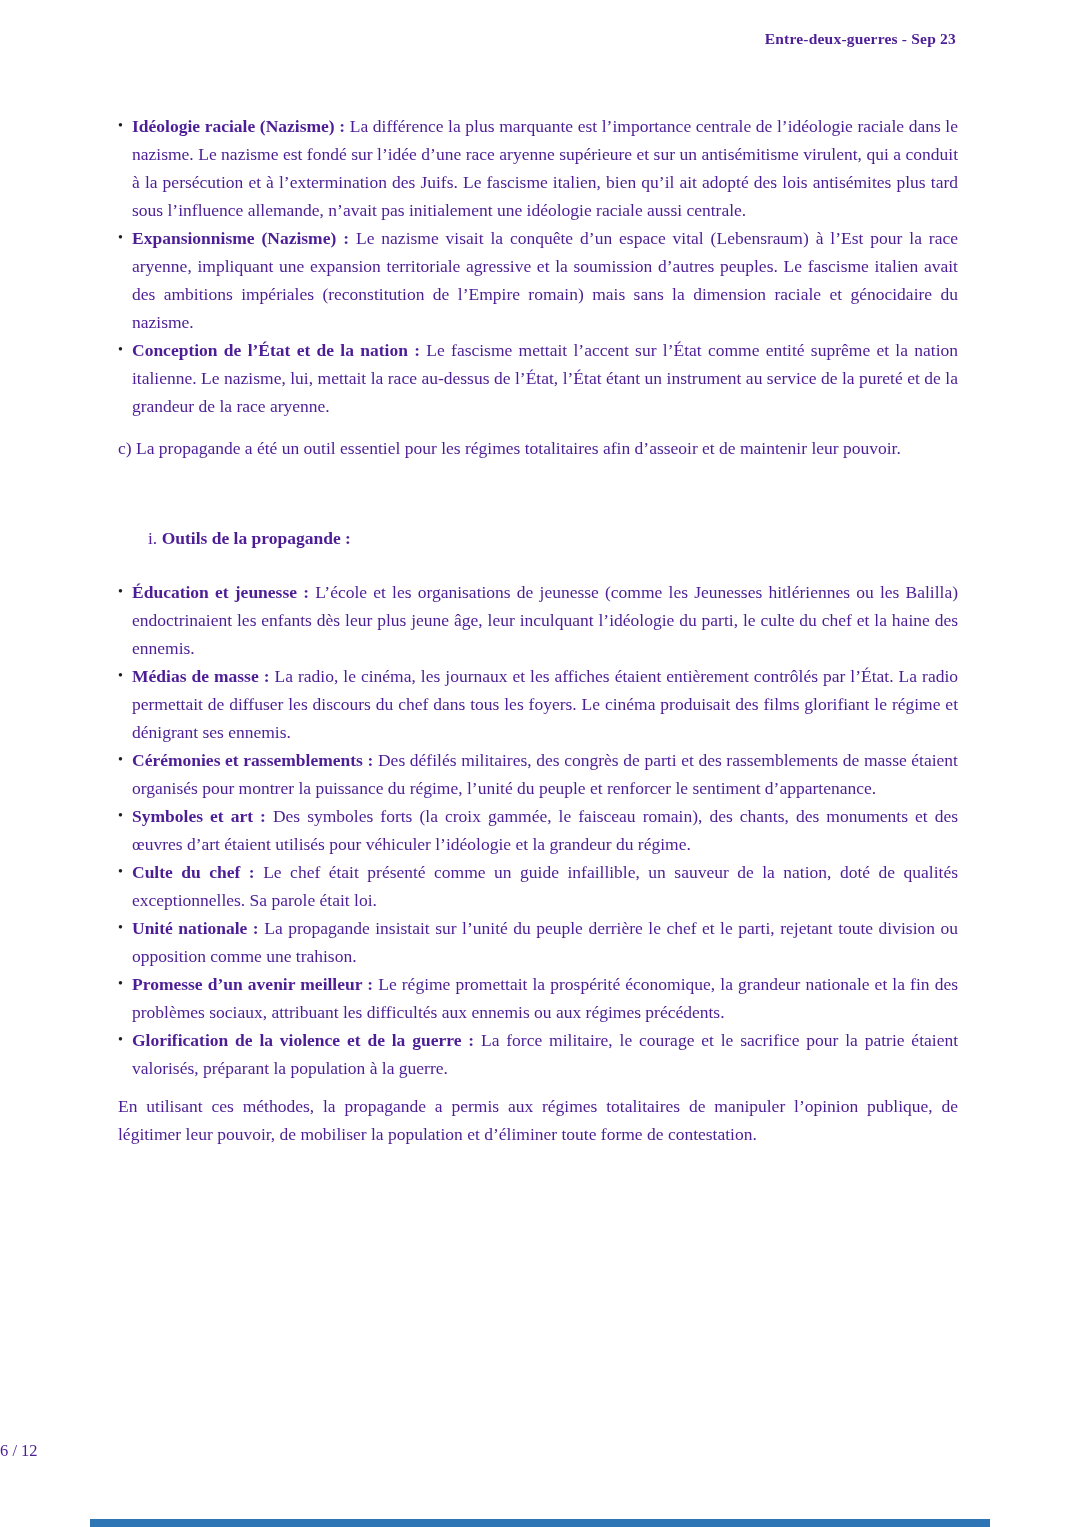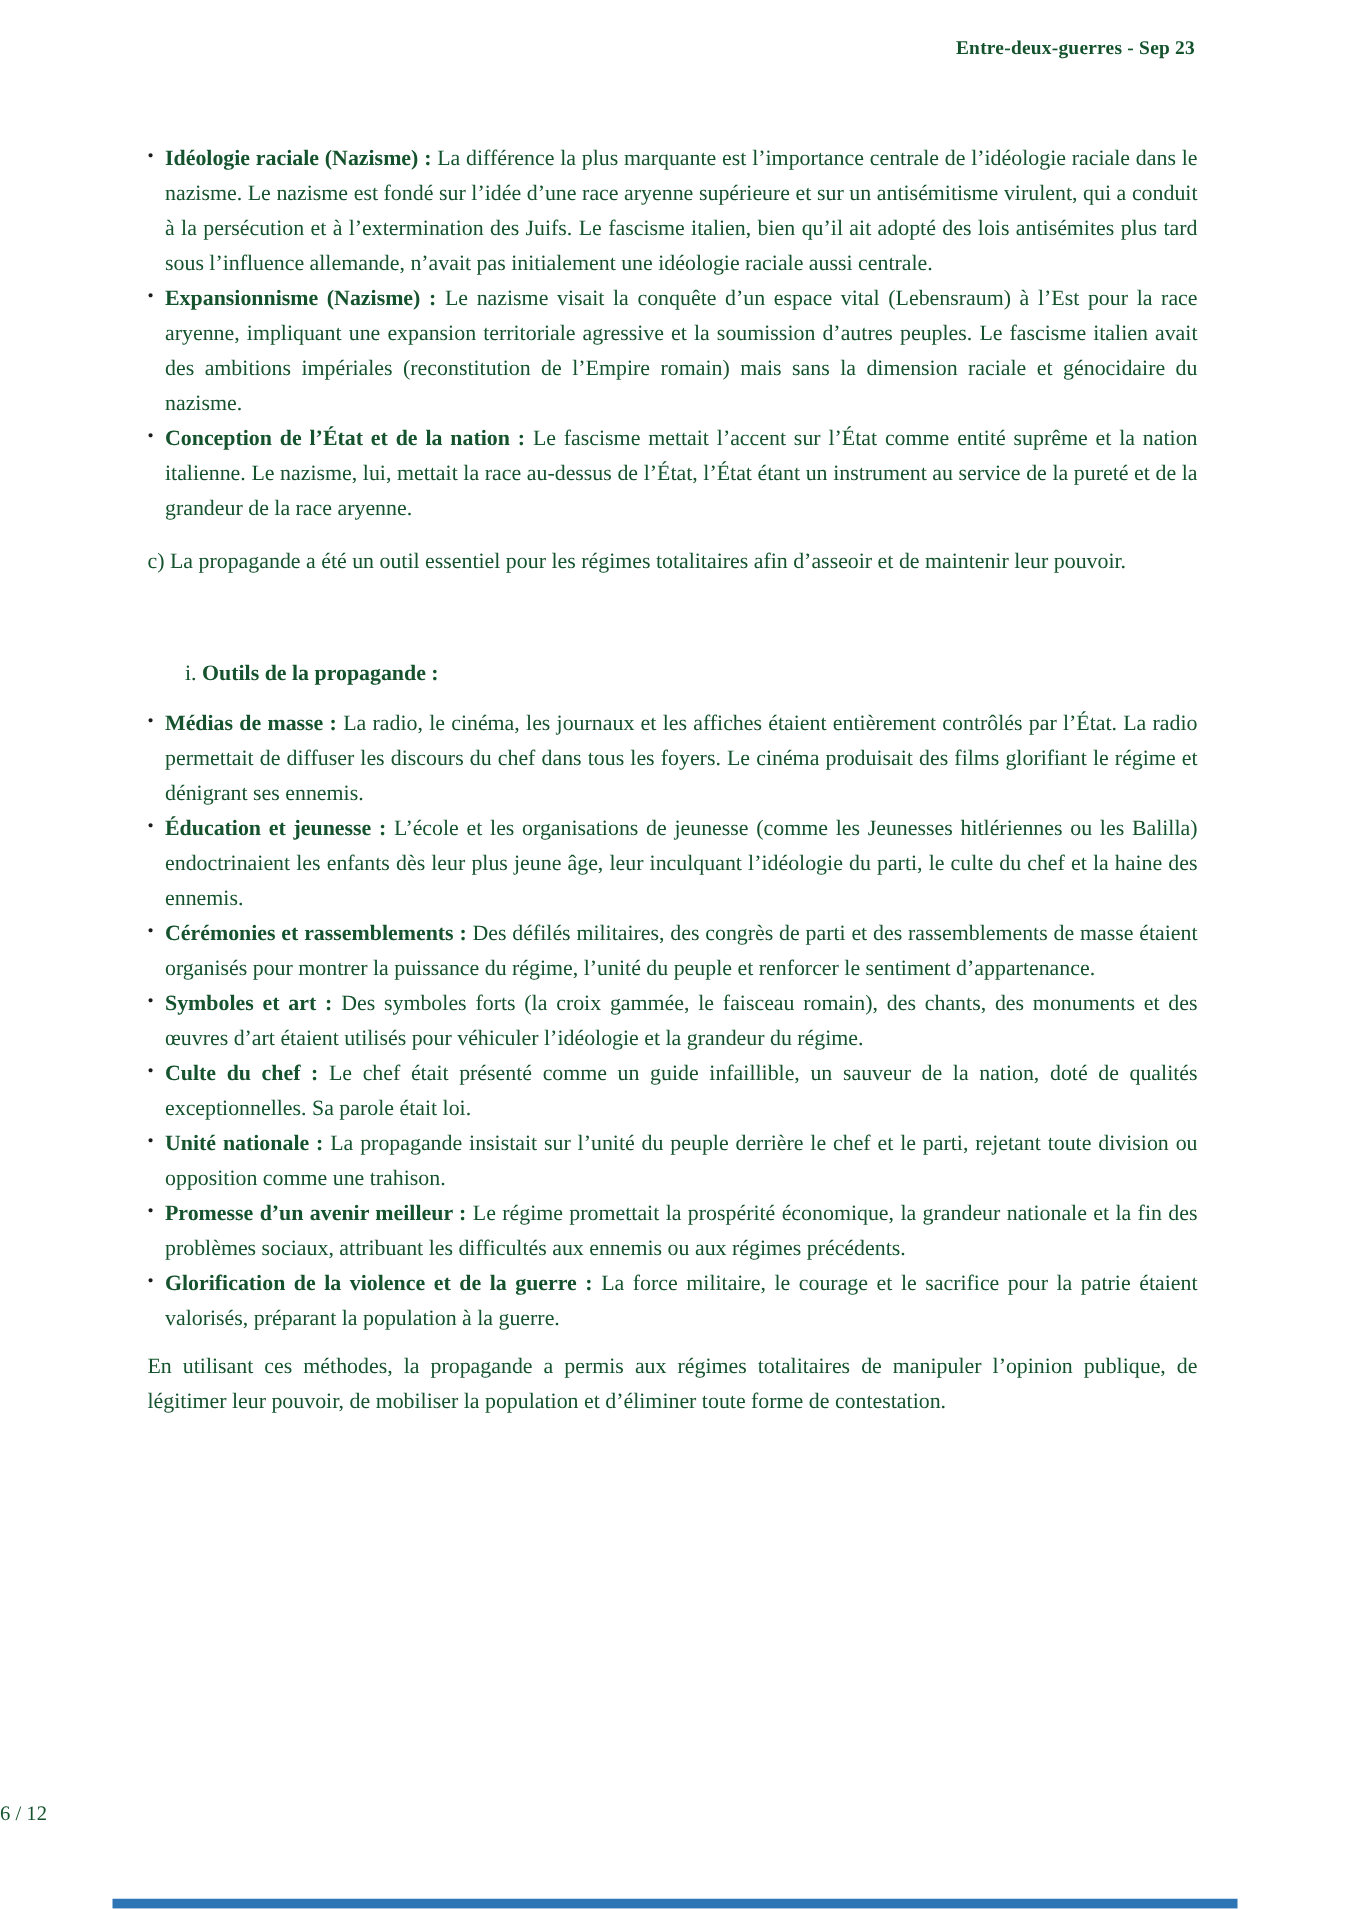--- a/index.html
+++ b/index.html
@@ -2,21 +2,21 @@
 <html lang="fr"><head>
 <meta charset="utf-8">
 <style>
   html, body { margin:0; padding:0; background:#ffffff; }
   .page {
     position:relative;
     width:1080px;
     height:1527px;
     background:#ffffff;
     font-family:"Liberation Serif","DejaVu Serif",serif;
-    color:#14532d;
+    color:#4c1d95;
     overflow:hidden;
   }
   .page-header {
     position:absolute;
     top:30px;
     right:124px;
     font-size:15.5px;
     font-weight:600;
     letter-spacing:0.2px;
   }
@@ -47,21 +47,21 @@
   .lead { font-weight:bold; }
   .doc-paragraph { margin:14px 0 0 0; }
   .closing-paragraph { margin:10px 0 0 0; }
   .subheading {
     font-size:17.5px;
     font-weight:normal;
     line-height:28px;
     text-align:left;
   }
   .subheading .h-title { font-weight:bold; }
-  .subheading-i  { margin:62px 0 12px 30px; }
+  .subheading-i  { margin:62px 0 26px 30px; }
   .subheading-ii { margin:40px 0 22px 30px; }
   .page-footer {
     position:absolute;
     left:0;
     right:0;
     bottom:66px;
     text-align:left;
     font-size:16.5px;
   }
   .bottom-bar {
@@ -104,27 +104,27 @@
     <p class="doc-paragraph">c) La propagande a été un outil essentiel pour les régimes totalitaires afin d’asseoir et de maintenir leur pouvoir.</p>
 
     <h3 class="subheading subheading-i">
       <span class="h-num">i.</span>
       <span class="h-title">Outils de la propagande :</span>
     </h3>
 
     <ul class="doc-list">
 
         <li class="doc-item">
-          <span class="lead">Médias de masse :</span>
-          <span>La radio, le cinéma, les journaux et les affiches étaient entièrement contrôlés par l’État. La radio permettait de diffuser les discours du chef dans tous les foyers. Le cinéma produisait des films glorifiant le régime et dénigrant ses ennemis.</span>
+          <span class="lead">Éducation et jeunesse :</span>
+          <span>L’école et les organisations de jeunesse (comme les Jeunesses hitlériennes ou les Balilla) endoctrinaient les enfants dès leur plus jeune âge, leur inculquant l’idéologie du parti, le culte du chef et la haine des ennemis.</span>
         </li>
 
         <li class="doc-item">
-          <span class="lead">Éducation et jeunesse :</span>
-          <span>L’école et les organisations de jeunesse (comme les Jeunesses hitlériennes ou les Balilla) endoctrinaient les enfants dès leur plus jeune âge, leur inculquant l’idéologie du parti, le culte du chef et la haine des ennemis.</span>
+          <span class="lead">Médias de masse :</span>
+          <span>La radio, le cinéma, les journaux et les affiches étaient entièrement contrôlés par l’État. La radio permettait de diffuser les discours du chef dans tous les foyers. Le cinéma produisait des films glorifiant le régime et dénigrant ses ennemis.</span>
         </li>
 
         <li class="doc-item">
           <span class="lead">Cérémonies et rassemblements :</span>
           <span>Des défilés militaires, des congrès de parti et des rassemblements de masse étaient organisés pour montrer la puissance du régime, l’unité du peuple et renforcer le sentiment d’appartenance.</span>
         </li>
 
         <li class="doc-item">
           <span class="lead">Symboles et art :</span>
           <span>Des symboles forts (la croix gammée, le faisceau romain), des chants, des monuments et des œuvres d’art étaient utilisés pour véhiculer l’idéologie et la grandeur du régime.</span>

